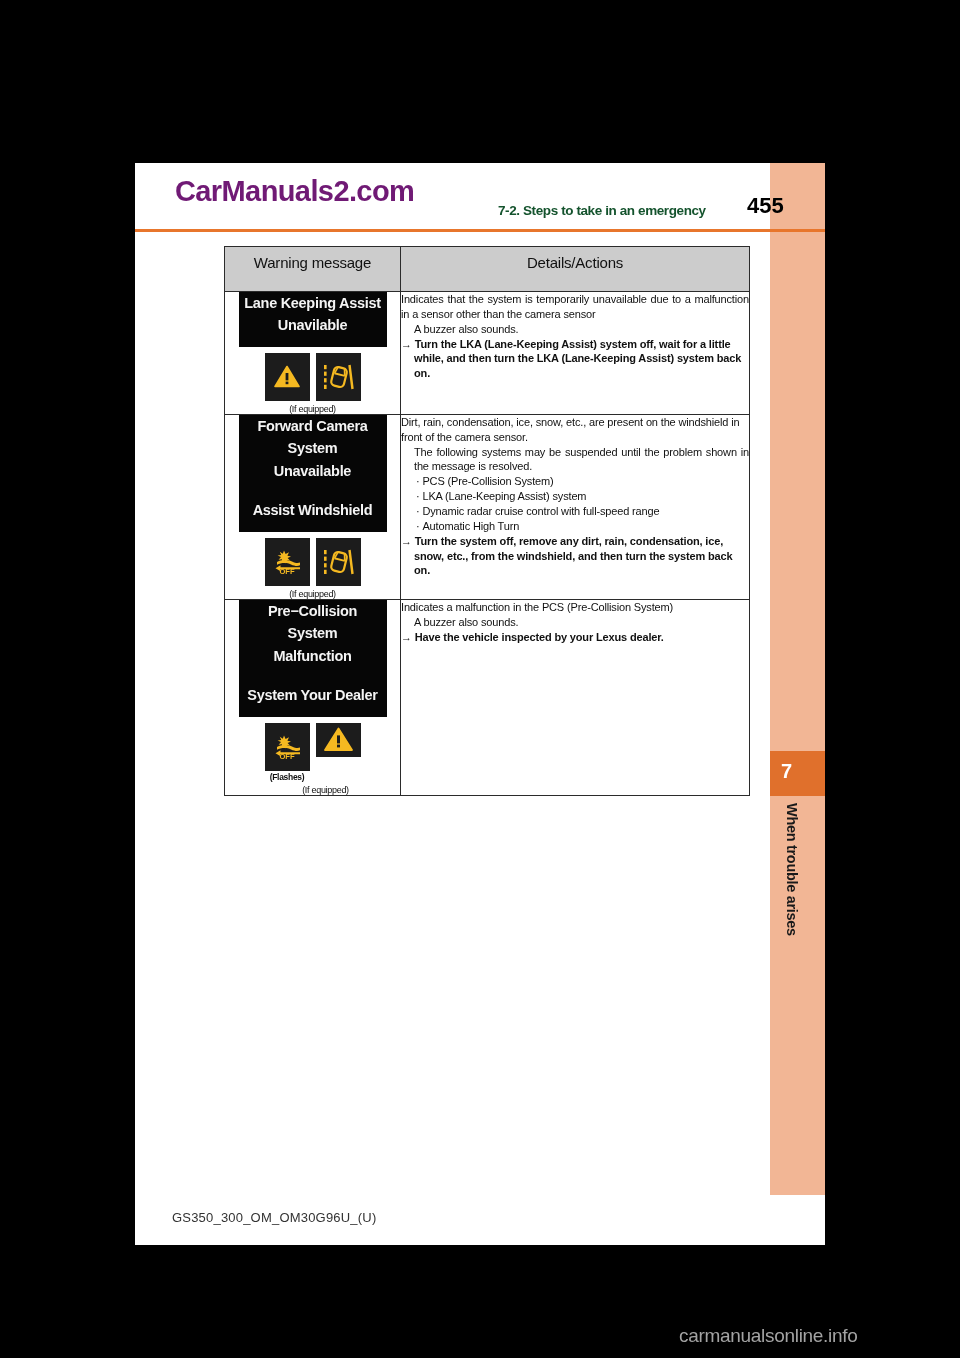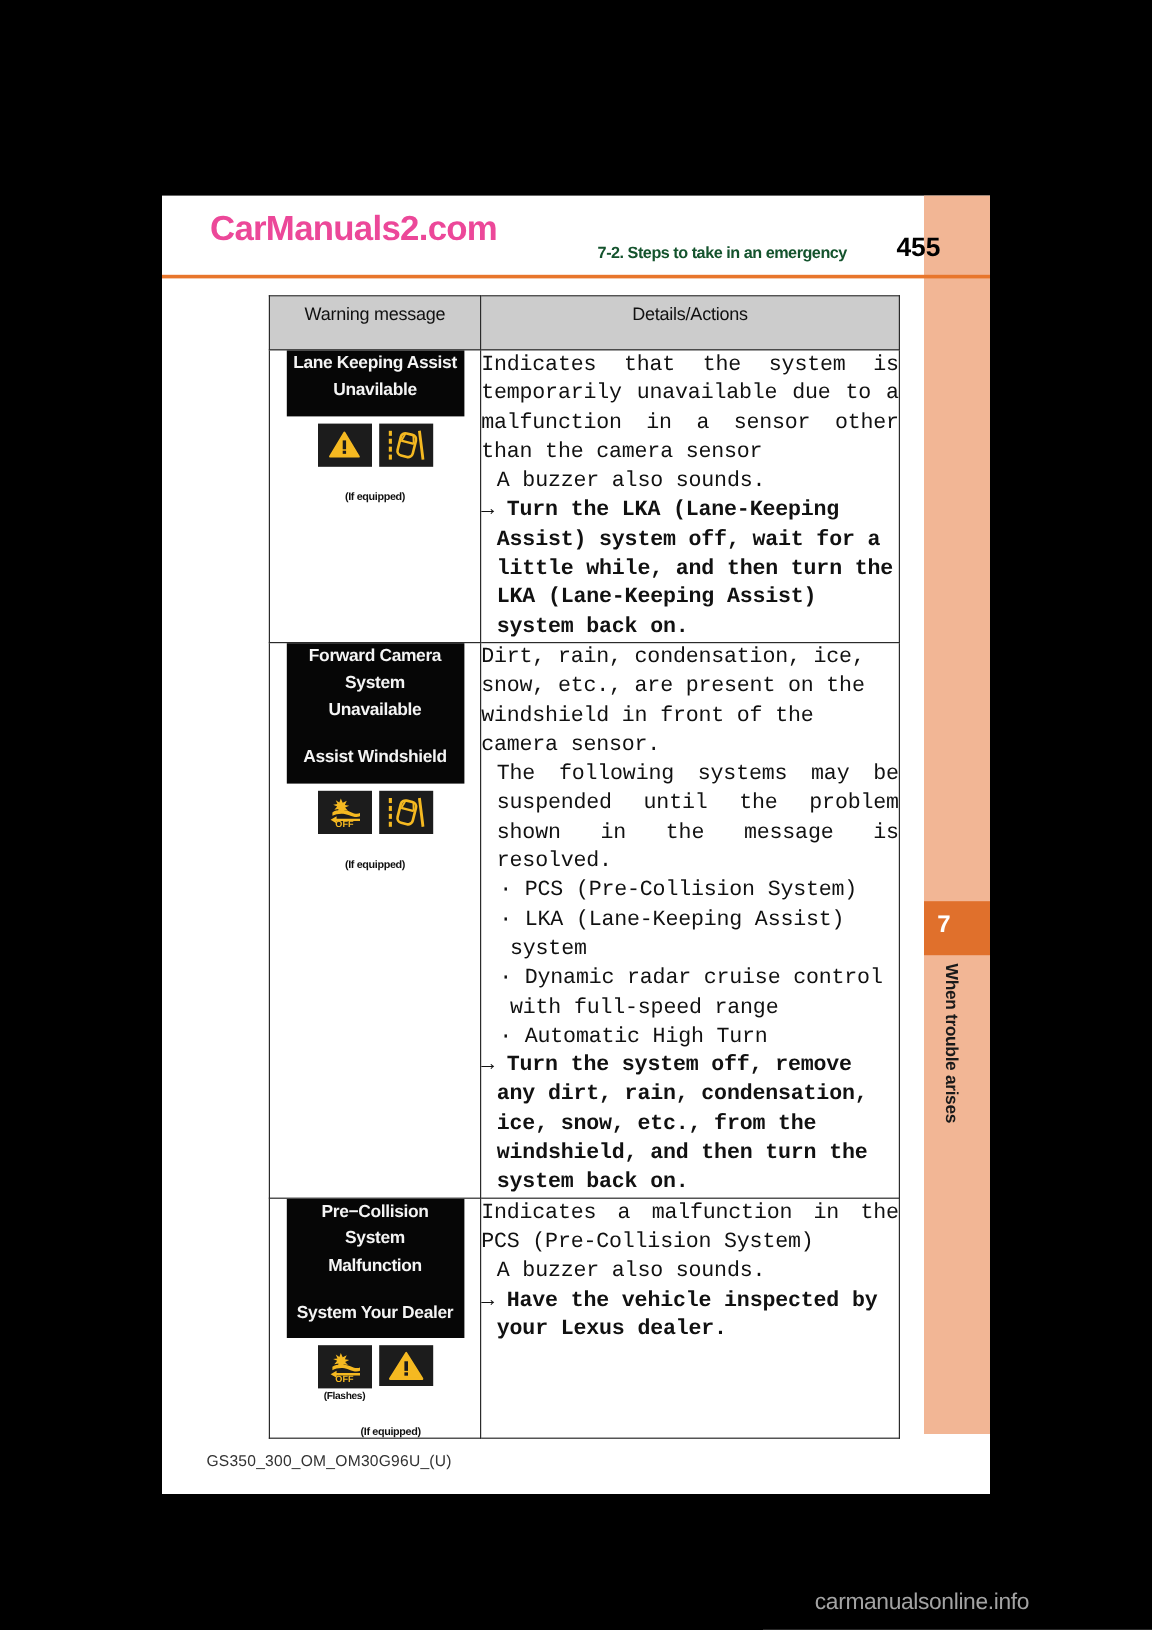--- a/index.html
+++ b/index.html
@@ -34,21 +34,21 @@
     height: 67px;
   }
   #watermark {
     position: absolute;
     left: 40px;
     top: 12px;
     font-family: "Liberation Sans", sans-serif;
     font-weight: bold;
     font-size: 29px;
     letter-spacing: -0.6px;
-    color: #ec4899;
+    color: #701a75;
   }
   #header-title {
     position: absolute;
     left: 363px;
     top: 40px;
     font-family: "Liberation Sans", sans-serif;
     font-size: 13.5px;
     font-weight: 600;
     letter-spacing: -0.4px;
     color: #14532d;
@@ -171,50 +171,50 @@
     margin: 6px auto 0 auto;
     display: flex;
     justify-content: center;
     align-items: flex-start;
     gap: 6px;
     width: 148px;
   }
   .icon-wrap { display: flex; flex-direction: column; align-items: center; }
   .icon-box {
     width: 45px;
-    height: 36px;
+    height: 48px;
     background: #1c1c1c;
     display: flex;
     align-items: center;
     justify-content: center;
   }
   .icon-box.tall { height: 34px; }
   .icon-note {
     font-family: "Liberation Sans", sans-serif;
     font-size: 8.5px;
     font-weight: 600;
     color: #111111;
     margin-top: 1px;
     letter-spacing: -0.3px;
   }
   .equipped-note {
     font-family: "Liberation Sans", sans-serif;
     font-size: 9px;
-    font-weight: 700;
+    font-weight: 400;
     color: #111111;
-    margin-top: 20px;
+    margin-top: 3px;
     letter-spacing: -0.3px;
   }
   .equipped-note.indent { margin-left: 26px; }
 
   
   .det-cell {
     padding: 7px 7px 7px 8px;
-    font-family: Liberation Mono, monospace;
-    font-size: 18px;
+    font-family: Liberation Sans, sans-serif;
+    font-size: 11px;
     color: #111111;
     line-height: 1.35;
     letter-spacing: -0.15px;
   }
   .det-cell.vcenter { vertical-align: middle; }
   .det-cell p { margin: 0; }
   .det-just { text-align: justify; }
   .det-indent { padding-left: 13px; }
   .det-bullets { padding-left: 15px; }
   .det-bullets .b {

